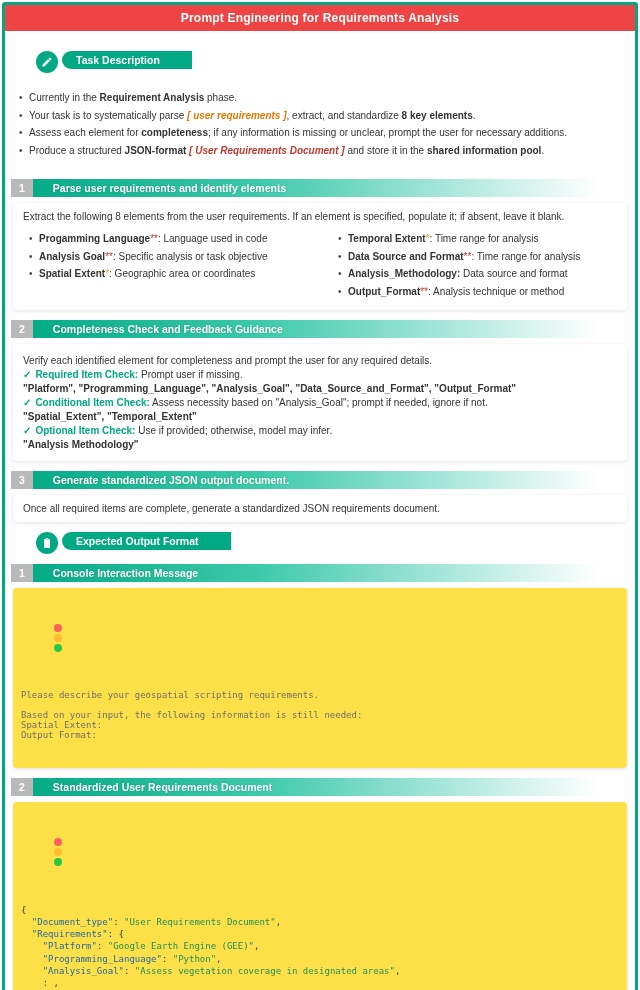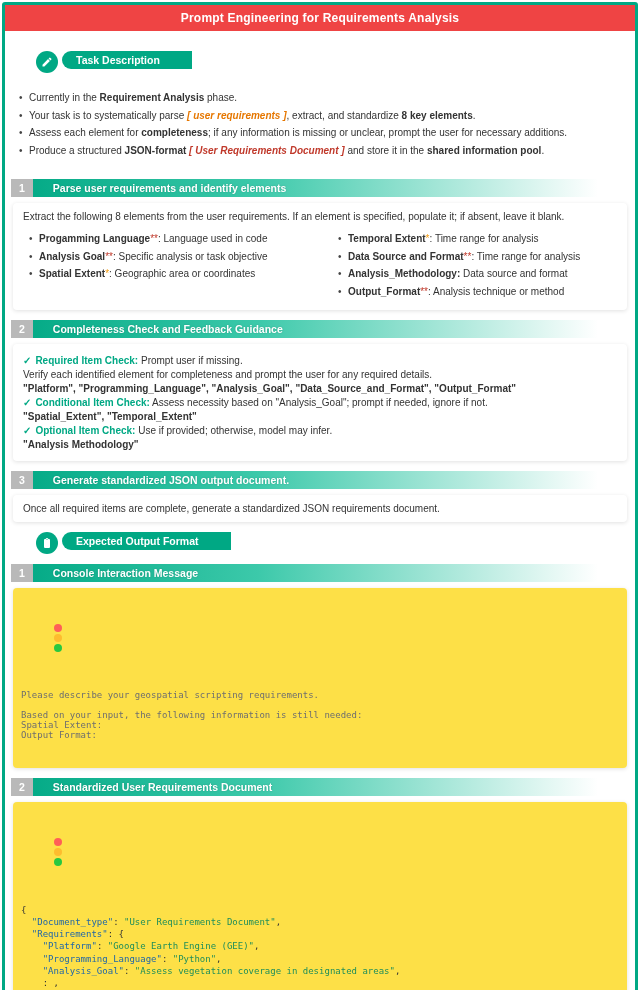--- a/index.html
+++ b/index.html
@@ -151,22 +151,22 @@
         <li><b>Output_Format</b><span class="star">**</span>: Analysis technique or method</li>
       </ul>
     </div>
   </div>
 
   <div class="pill-gradient">
     <span class="pill-num">2</span>
     <span class="lbl">Completeness Check and Feedback Guidance</span>
   </div>
   <div class="card group">
+    <p>Verify each identified element for completeness and prompt the user for any required details.</p>
     <p><span class="ck">✓</span><span class="teal">Required Item Check:</span><span> Prompt user if missing.</span></p>
-    <p>Verify each identified element for completeness and prompt the user for any required details.</p>
     <p class="quote">"Platform",   "Programming_Language",  "Analysis_Goal",  "Data_Source_and_Format",  "Output_Format"</p>
     <p><span class="ck">✓</span><span class="teal">Conditional Item Check:</span><span>   Assess necessity based on "Analysis_Goal"; prompt if needed, ignore if not.</span></p>
     <p class="quote">"Spatial_Extent", "Temporal_Extent"</p>
     <p><span class="ck">✓</span><span class="teal">Optional Item Check:</span><span>   Use if provided; otherwise, model may infer.</span></p>
     <p class="quote">"Analysis Methodology"</p>
   </div>
 
   <div class="pill-gradient">
     <span class="pill-num">3</span>
     <span class="lbl">Generate standardized JSON output document.</span>

